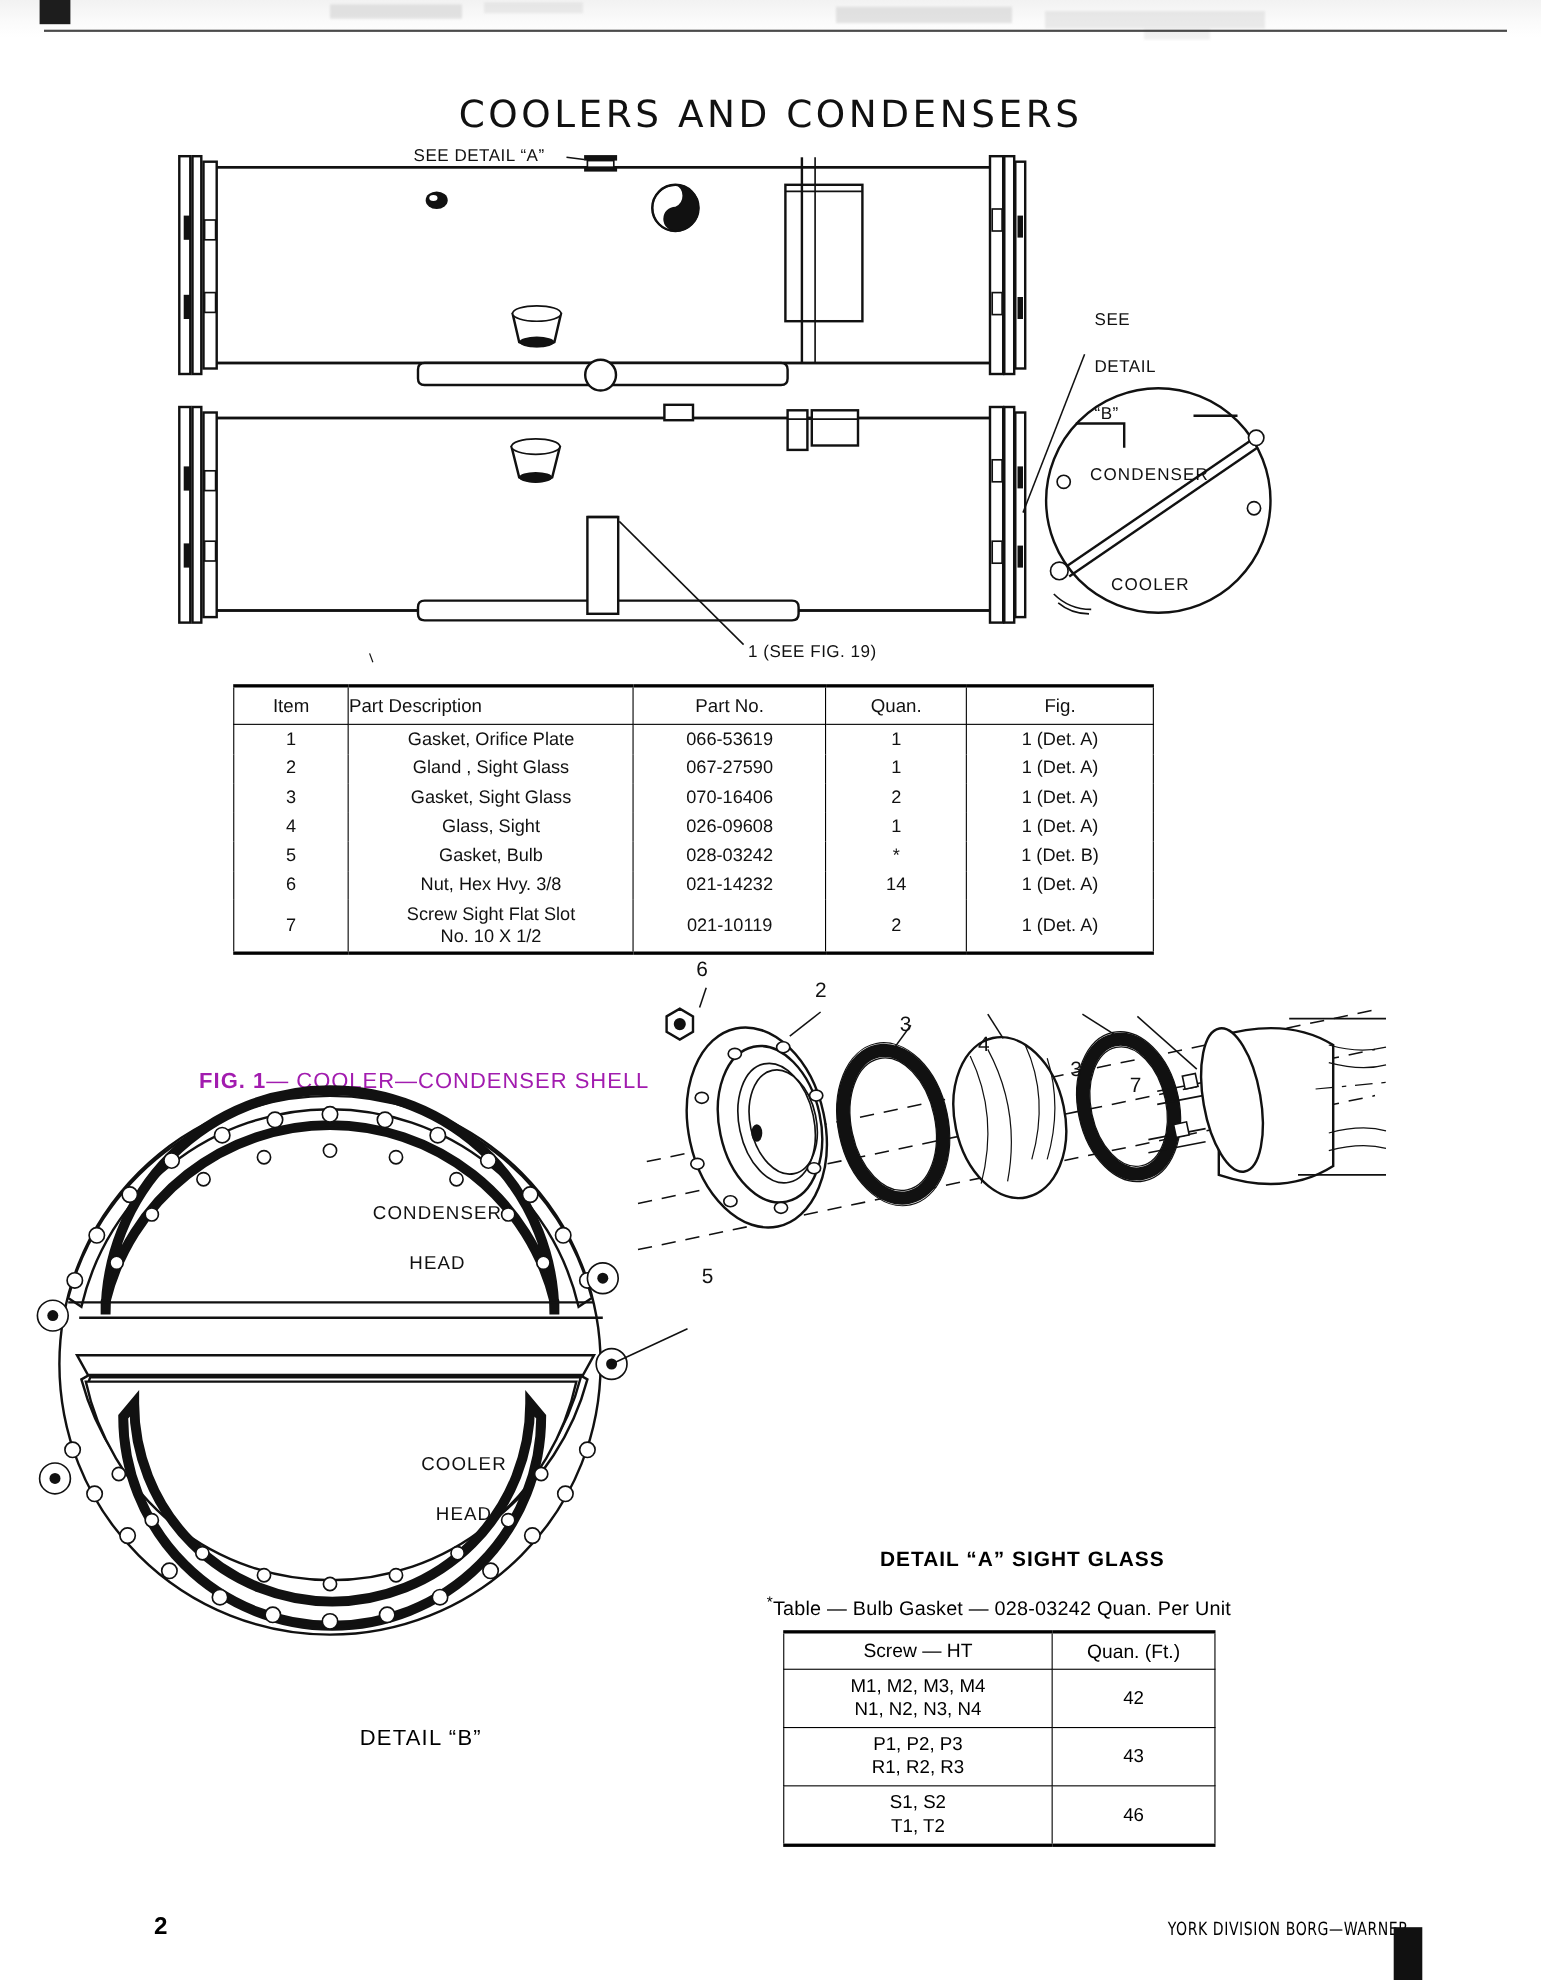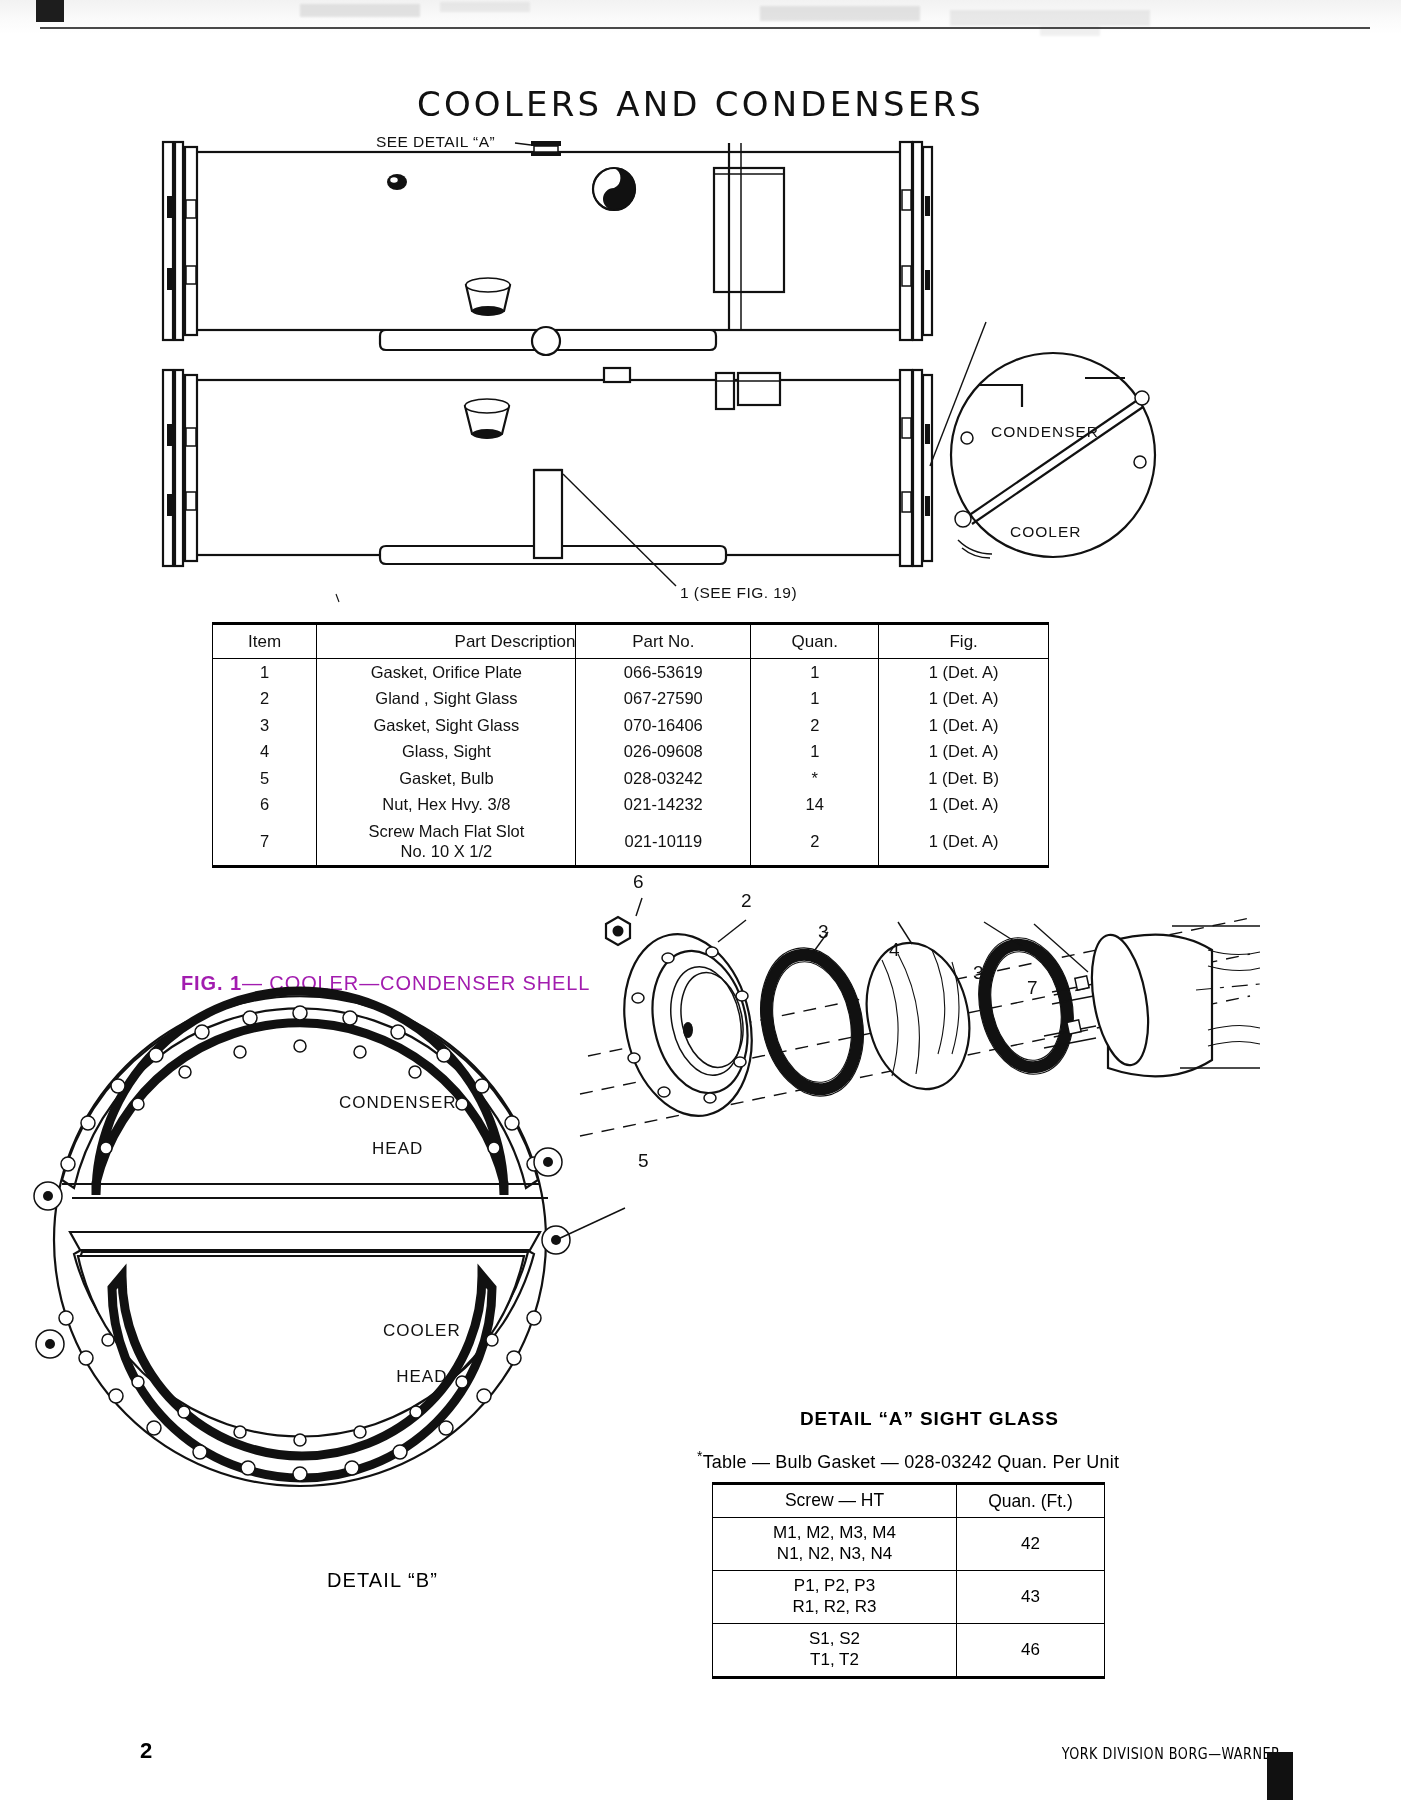--- a/index.html
+++ b/index.html
@@ -93,21 +93,21 @@
     font-size: 17px;
   }
   .parts-table tbody td {
     height: 26.5px;
     vertical-align: middle;
   }
   .parts-table tbody tr:last-child td {
     border-bottom: 3px solid #000;
   }
   .parts-table .col-item   { width: 104px; text-align: center; border-left: 1.6px solid #000; }
-  .parts-table .col-desc   { width: 260px; text-align: right; }
+  .parts-table .col-desc   { width: 260px; text-align: left; }
   .parts-table .col-partno { width: 175px; text-align: center; }
   .parts-table .col-quan   { width: 128px; text-align: center; }
   .parts-table .col-fig    { width: 170px; text-align: center; }
   .parts-table td.col-desc { text-align: center; }
   .row-tall td { height: 47px !important; }
   .desc-two-line { line-height: 1.18; }
   .desc-two-line .l2 { display: block; }
 
   
   .fig-caption {
@@ -327,20 +327,25 @@
     <path class="ln" d="M1085 378 h40"></path>
 
     <path class="ln-thin" d="M958 540 q14 14 34 14"></path>
     <path class="ln-thin" d="M962 548 q12 10 28 10"></path>
 
     <line class="ln-lead" x1="930" y1="466" x2="986" y2="322"></line>
   </svg>
 
   <div class="callout" style="left:376px; top:131px;">SEE DETAIL “A”</div>
 
+  <div class="callout" style="left:976px; top:259px;">
+    <span>SEE</span><br>
+    <span>DETAIL</span><br>
+    <span>“B”</span>
+  </div>
 
   <div class="callout" style="left:991px; top:421px; letter-spacing:1px;">CONDENSER</div>
   <div class="callout" style="left:1010px; top:521px; letter-spacing:1px;">COOLER</div>
   <div class="callout" style="left:680px; top:582px;">1 (SEE FIG. 19)</div>
 
   <table class="parts-table">
     <thead>
       <tr>
         <th class="col-item">Item</th>
         <th class="col-desc">Part Description</th>
@@ -388,21 +393,21 @@
       <tr>
         <td class="col-item">6</td>
         <td class="col-desc">Nut, Hex Hvy. 3/8</td>
         <td class="col-partno">021-14232</td>
         <td class="col-quan">14</td>
         <td class="col-fig">1 (Det. A)</td>
       </tr>
       <tr class="row-tall">
         <td class="col-item">7</td>
         <td class="col-desc desc-two-line">
-          <span>Screw Mach Flat Slot</span>
+          <span>Screw Sight Flat Slot</span>
           <span class="l2">No. 10 X 1/2</span>
         </td>
         <td class="col-partno">021-10119</td>
         <td class="col-quan">2</td>
         <td class="col-fig">1 (Det. A)</td>
       </tr>
     </tbody>
   </table>
 
   <div class="fig-caption">

